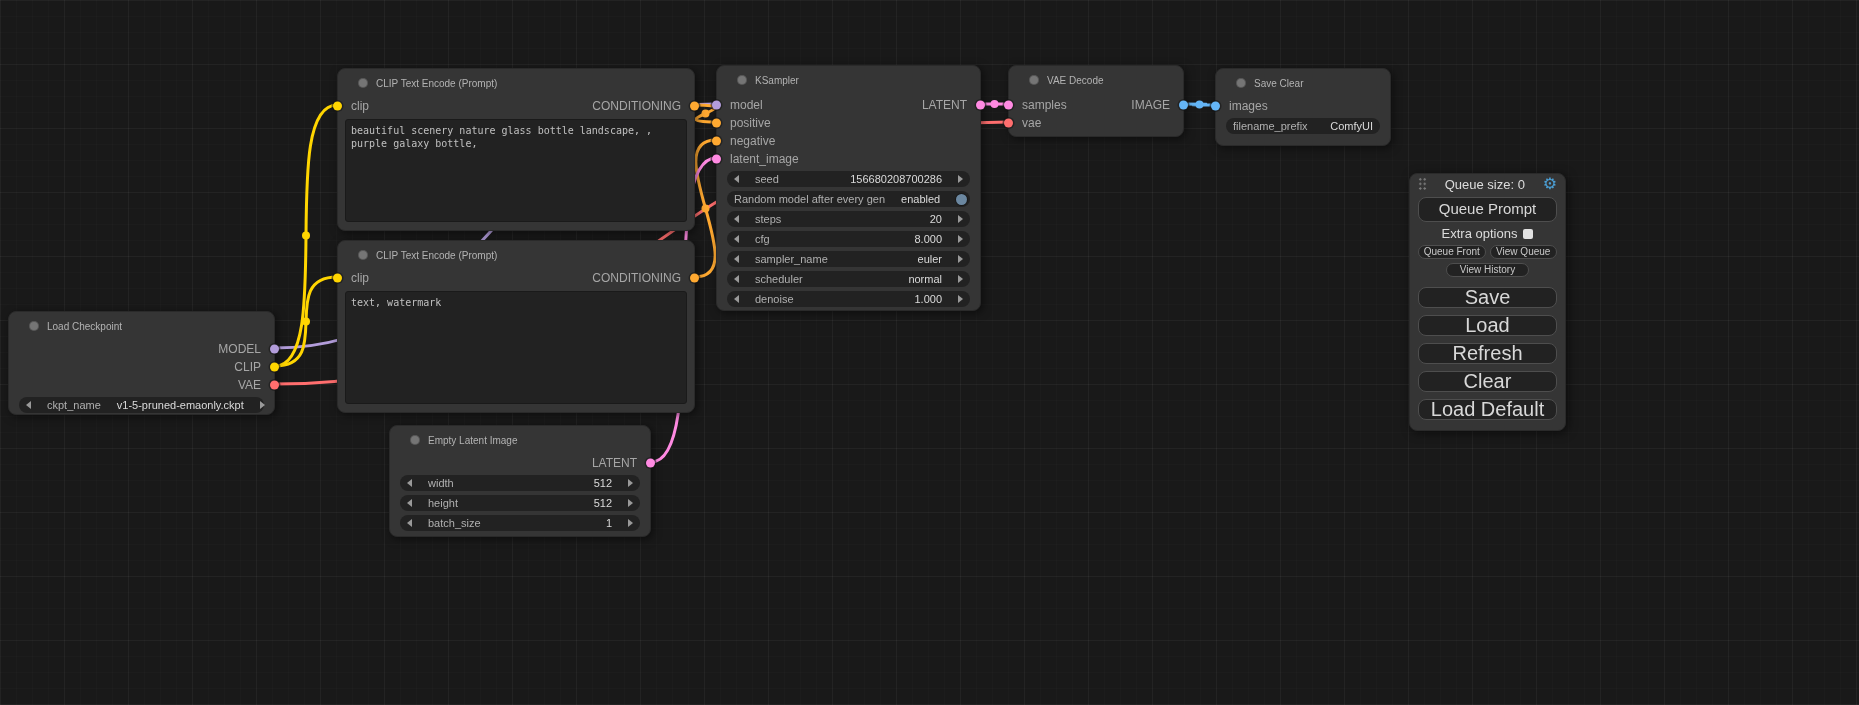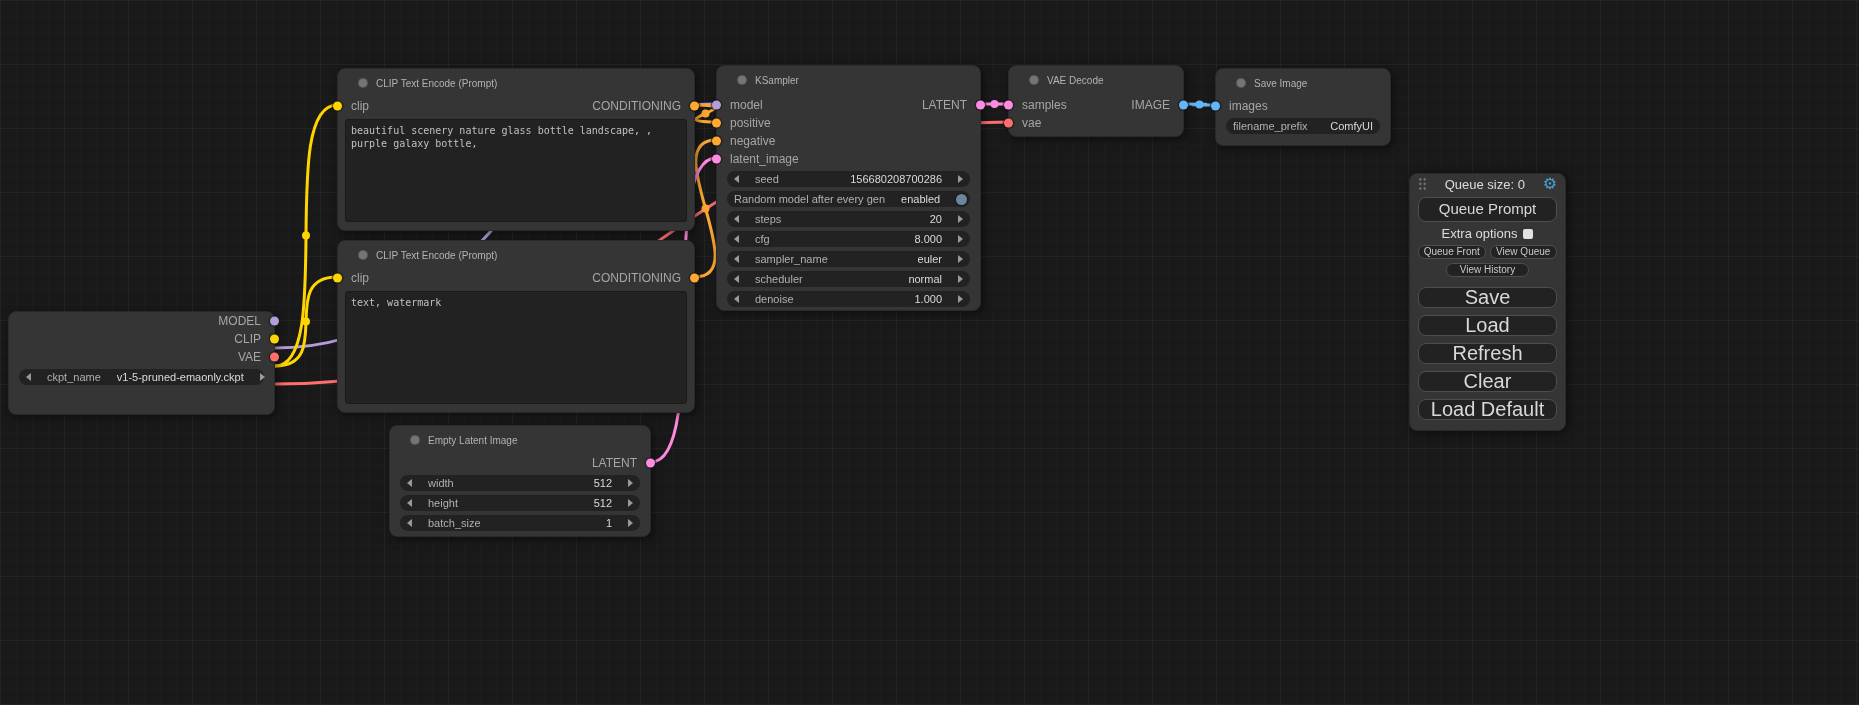--- a/index.html
+++ b/index.html
@@ -86,20 +86,24 @@
       <circle cx="705.5" cy="208.5" r="4" fill="#FFA931"></circle>
       <path d="M 651 462 C 711 462 656 158 716 158" stroke="#FF8AE2" stroke-width="3" stroke-linecap="round" fill="none"></path>
       <circle cx="683.5" cy="310" r="4" fill="#FF8AE2"></circle>
       <path d="M 981 104 C 1041 104 948 104 1008 104" stroke="#FF8AE2" stroke-width="3" stroke-linecap="round" fill="none"></path>
       <circle cx="994.5" cy="104" r="4" fill="#FF8AE2"></circle>
       <path d="M 1184 104 C 1244 104 1155 105 1215 105" stroke="#64B5F6" stroke-width="3" stroke-linecap="round" fill="none"></path>
       <circle cx="1199.5" cy="104.5" r="4" fill="#64B5F6"></circle>
     </svg>
 
   <div class="node" style="left:8px;top:311px;width:267px;height:104px">
+    <div class="ntitle">
+      <span class="cdot" style="background: rgb(117, 117, 117);"></span>
+      <span>Load Checkpoint</span>
+    </div>
     <div class="srow">
       <span class="slabel out">MODEL</span>
       <span class="dot outdot" style="background: rgb(179, 157, 219);"></span>
     </div>
     <div class="srow">
       <span class="slabel out">CLIP</span>
       <span class="dot outdot" style="background: rgb(255, 213, 0);"></span>
     </div>
     <div class="srow">
       <span class="slabel out">VAE</span>
@@ -255,21 +259,21 @@
     </div>
     <div class="srow">
       <span class="dot indot" style="background: rgb(255, 110, 110);"></span>
       <span class="slabel">vae</span>
     </div>
   </div>
 
   <div class="node" style="left:1215px;top:68px;width:176px;height:78px">
     <div class="ntitle">
       <span class="cdot" style="background: rgb(117, 117, 117);"></span>
-      <span>Save Image</span>
+      <span>Save Clear</span>
     </div>
     <div class="srow">
       <span class="dot indot" style="background: rgb(100, 181, 246);"></span>
       <span class="slabel">images</span>
     </div>
     <div class="widgets">
       <div class="widget">
         <span class="wname">filename_prefix</span>
         <span class="wval">ComfyUI</span>
       </div>

